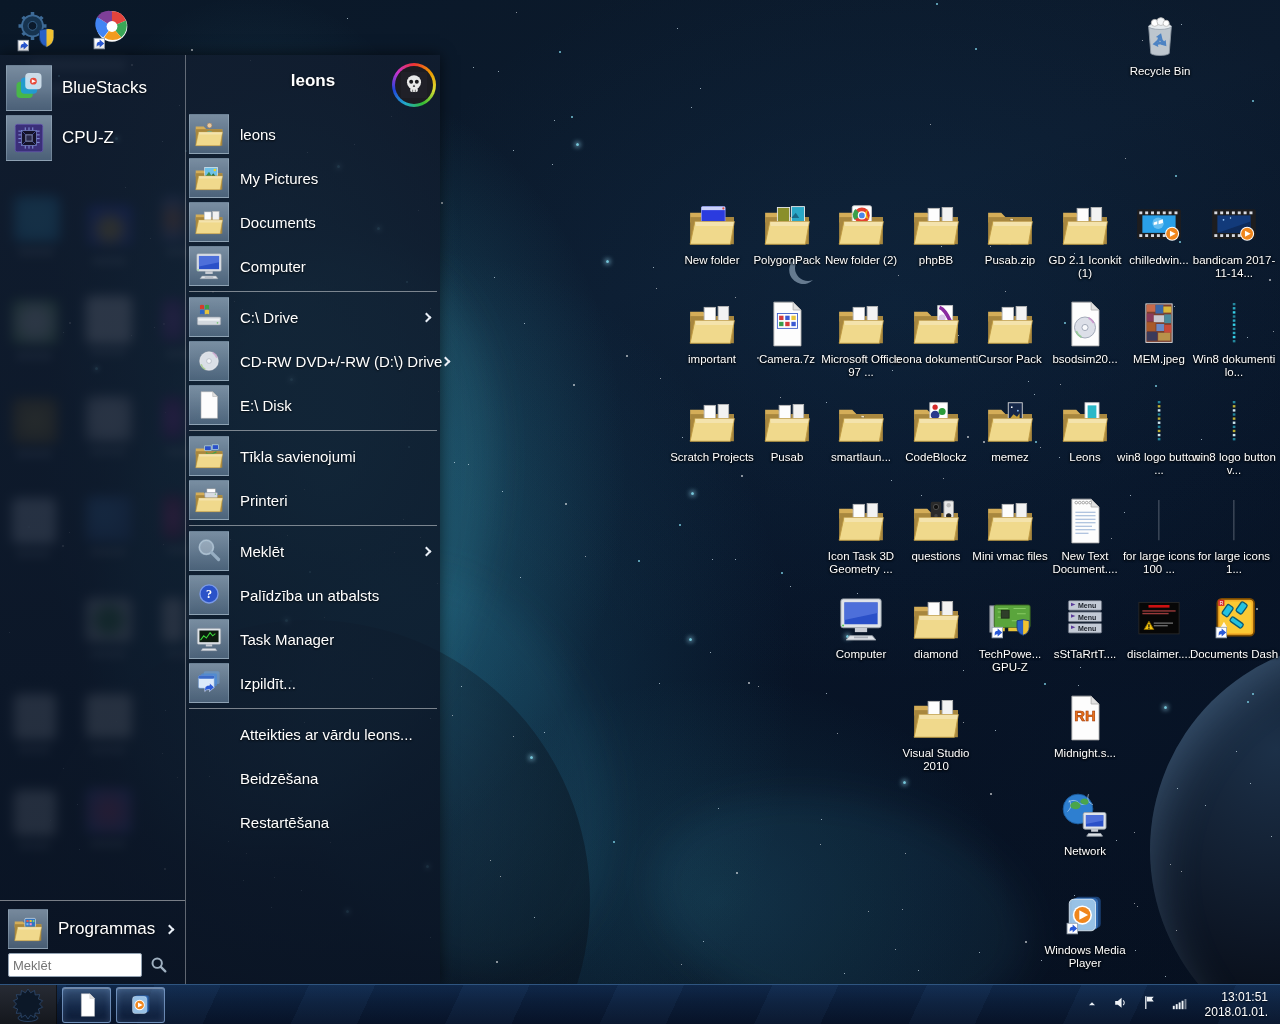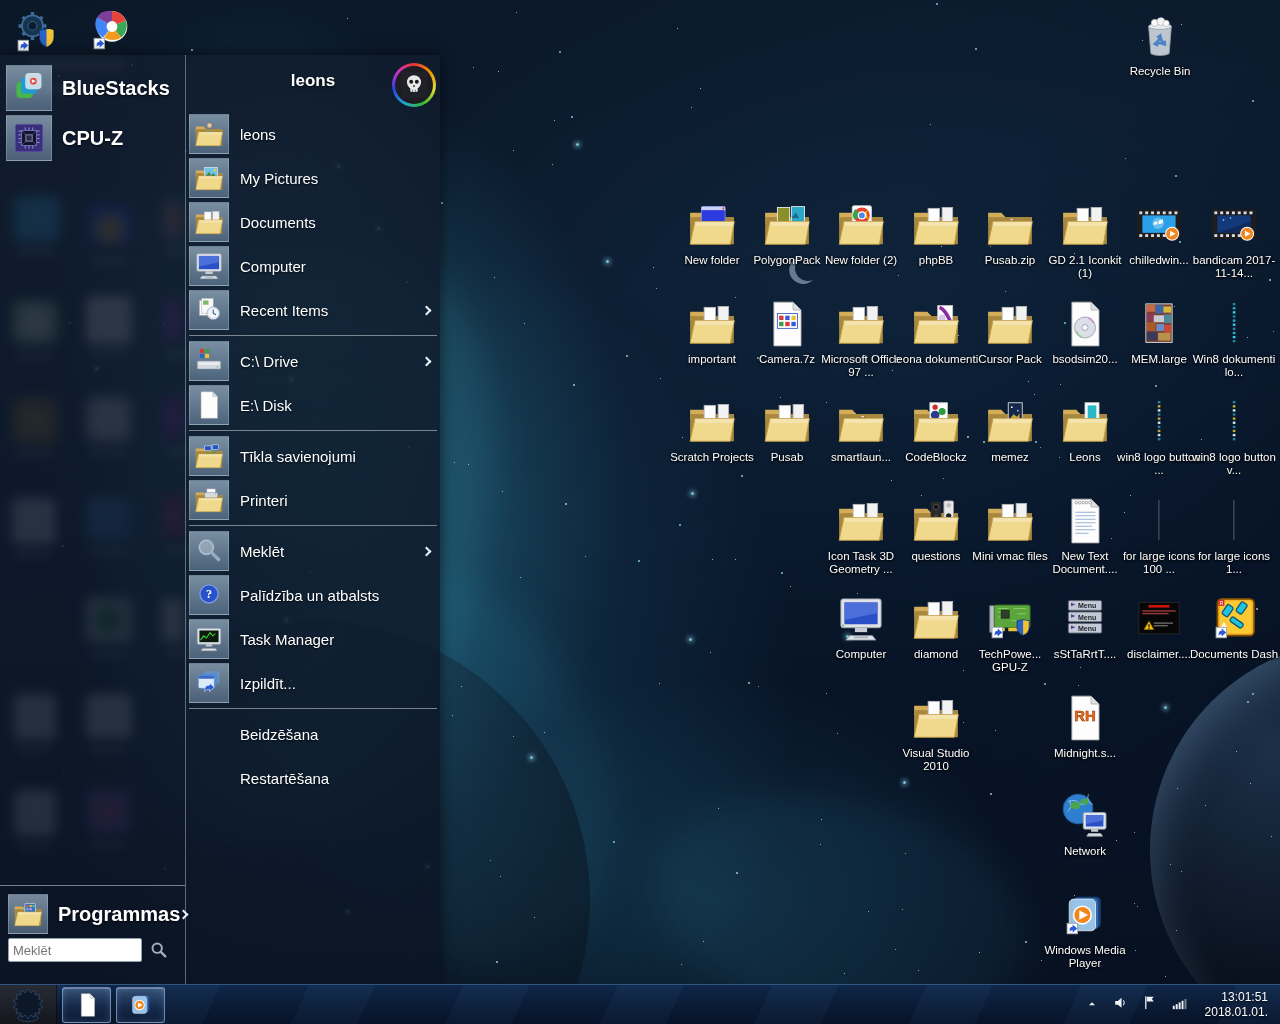--- a/index.html
+++ b/index.html
@@ -58,22 +58,22 @@
   .marrow{width:7px;height:7px;border-top:2px solid #e8eef6;border-right:2px solid #e8eef6;
     transform:rotate(45deg);flex:0 0 7px;margin-right:2px;}
   .msep{height:1px;background:rgba(255,255,255,.45);margin:3px 3px;}
   .fitem{height:44px;display:flex;align-items:center;padding-left:54px;font-size:15px;cursor:pointer;
     text-shadow:0 1px 2px rgba(0,0,0,.8);}
   .pinned{position:absolute;left:0;top:8px;right:0;}
   .pitem{height:50px;display:flex;align-items:center;padding:0 4px 0 6px;cursor:pointer;}
   .pico{width:46px;height:46px;flex:0 0 46px;padding:2px;
     background:linear-gradient(rgba(190,214,235,.60),rgba(148,180,210,.45));
     border:1px solid rgba(225,240,252,.22);}
-  .plabel{margin-left:10px;font-size:20px;text-shadow:0 1px 2px rgba(0,0,0,.8);font-weight:bold;}
-  .menu-left-bottom{position:absolute;left:0;right:0;bottom:0;height:99px;
+  .plabel{margin-left:10px;font-size:17px;text-shadow:0 1px 2px rgba(0,0,0,.8);}
+  .menu-left-bottom{position:absolute;left:0;right:0;bottom:0;height:84px;
     border-top:1px solid rgba(255,255,255,.45);padding:4px 0 0 0;}
   .prog{height:48px;display:flex;align-items:center;padding:0 10px 0 8px;cursor:pointer;}
   .searchrow{display:flex;align-items:center;padding:0 8px;}
   .searchbox{width:134px;height:24px;border:1px solid #93a2b2;border-radius:2px;background:#fff;
     font-family:"Liberation Sans",sans-serif;font-size:13px;color:#333;padding:0 4px;outline:none;}
   .mag{margin-left:8px;width:18px;height:18px;cursor:pointer;}
   
   #taskbar{position:absolute;left:0;top:984px;width:1280px;height:40px;z-index:20;
     background:repeating-linear-gradient(115deg,rgba(50,90,140,.10) 0 60px,rgba(10,25,50,.12) 60px 140px),
     linear-gradient(180deg,#10294c 0%,#0b1d38 45%,#071226 100%);
@@ -599,21 +599,21 @@
             <rect x="37" y="12" width="9" height="7" fill="#d8b83a"></rect>
             <rect x="18" y="20" width="8" height="9" fill="#8a3a5a"></rect>
             <rect x="26" y="22" width="12" height="8" fill="#c8c8d0"></rect>
             <rect x="38" y="21" width="8" height="10" fill="#4a8a9c"></rect>
             <rect x="18" y="30" width="10" height="10" fill="#a85a2a"></rect>
             <rect x="29" y="32" width="9" height="8" fill="#6a8ac8"></rect>
             <rect x="38" y="33" width="8" height="9" fill="#c84a3a"></rect>
             <rect x="18" y="41" width="12" height="10" fill="#3a3a5a"></rect>
             <rect x="31" y="42" width="14" height="9" fill="#b8924a"></rect>
           </svg></div>
-    <div class="lbl">MEM.large</div>
+    <div class="lbl">MEM.jpeg</div>
       </div>
       <div class="dicon" style="left:1189px;top:296px">
     <div class="ic"><svg viewBox="0 0 64 64" width="100%" height="100%">
             <rect x="30.6" y="8" width="3" height="2.7" fill="#35d0e8" opacity="0.6"></rect>
             <rect x="30.6" y="12.7" width="3" height="2.7" fill="#35d0e8" opacity="0.8"></rect>
             <rect x="30.6" y="17.4" width="3" height="2.7" fill="#35d0e8" opacity="1"></rect>
             <rect x="30.6" y="22.1" width="3" height="2.7" fill="#35d0e8" opacity="0.6"></rect>
             <rect x="30.6" y="26.8" width="3" height="2.7" fill="#35d0e8" opacity="0.8"></rect>
             <rect x="30.6" y="31.5" width="3" height="2.7" fill="#35d0e8" opacity="1"></rect>
             <rect x="30.6" y="36.2" width="3" height="2.7" fill="#35d0e8" opacity="0.6"></rect>
@@ -1092,50 +1092,49 @@
                 <rect x="9" y="9" width="46" height="33" rx="2.5" fill="#dfe3e8" stroke="#9aa2ac"></rect>
                 <rect x="13" y="13" width="38" height="25" fill="#2a50c8"></rect>
                 <path d="M13 13h38v12l-38 8z" fill="#5a7ae0" opacity=".75"></path>
                 <circle cx="11.5" cy="39.5" r="1.2" fill="#5c5"></circle>
                 <rect x="25" y="42" width="14" height="5" fill="#c8ccd4"></rect>
                 <path d="M19 51h26l4 5H15z" fill="#dfe3e8" stroke="#9aa2ac"></path>
                 <rect x="24" y="52" width="16" height="2" fill="#aab0ba"></rect>
               </svg></span>
       <span class="mlabel">Computer</span>
       </div>
-          <div class="mitem">
-      <span class="mico"><svg viewBox="0 0 64 64" width="100%" height="100%">
-                <rect x="14" y="14" width="22" height="28" fill="#fff" stroke="#aaa"></rect>
-                <rect x="18" y="10" width="22" height="28" fill="#f8f8f8" stroke="#aaa"></rect>
-                <rect x="21" y="14" width="10" height="8" fill="#7ab86a"></rect>
-                <circle cx="40" cy="38" r="12" fill="#dfe6ee" stroke="#8a96a6"></circle>
-                <circle cx="40" cy="38" r="9" fill="#f4f7fa"></circle>
-                <path d="M40 31v7l5 3" stroke="#2a5a9c" stroke-width="2" fill="none"></path>
-              </svg></span>
-      <span class="mlabel">Recent Items</span>
-      <span class="marrow"></span>
-          </div>
           <div class="msep"></div>
           <div class="mitem">
       <span class="mico"><svg viewBox="0 0 64 64" width="100%" height="100%">
                 <g transform="translate(15,6) scale(0.95)">
                   <path d="M0 4Q4 2 8 4v8Q4 10 0 12z" fill="#d43a2a"></path>
                   <path d="M10 4q4-2 8 0v8q-4-2-8 0z" fill="#3aa04a"></path>
                   <path d="M0 14q4-2 8 0v8q-4-2-8 0z" fill="#2a66c8"></path>
                   <path d="M10 14q4-2 8 0v8q-4-2-8 0z" fill="#e8c43a"></path>
                 </g>
                 <rect x="10" y="32" width="44" height="15" rx="2.5" fill="#d3d8de" stroke="#939aa6"></rect>
                 <rect x="12" y="35" width="40" height="4" fill="#eef1f4"></rect>
                 <circle cx="48" cy="43" r="1.6" fill="#7ac47a"></circle>
               </svg></span>
       <span class="mlabel">C:\ Drive</span>
       <span class="marrow"></span>
           </div>
           <div class="mitem">
       <span class="mico"><svg viewBox="0 0 64 64" width="100%" height="100%">
+                <circle cx="32" cy="32" r="18" fill="#dadfe6" stroke="#9aa4b0"></circle>
+                <circle cx="32" cy="32" r="17" fill="none" stroke="#fff" opacity=".6"></circle>
+                <path d="M17 38a18 18 0 0 0 8 10" stroke="#9ac87a" stroke-width="3" fill="none" opacity=".7"></path>
+                <path d="M47 26a18 18 0 0 0-8-10" stroke="#c89ac8" stroke-width="3" fill="none" opacity=".7"></path>
+                <circle cx="32" cy="32" r="4.5" fill="#f4f6f9" stroke="#9aa4b0"></circle>
+              </svg></span>
+      <span class="mlabel">CD-RW DVD+/-RW (D:\) Drive</span>
+      <span class="marrow"></span>
+          </div>
+          <div class="mitem">
+      <span class="mico"><svg viewBox="0 0 64 64" width="100%" height="100%">
                 <path d="M17 7h22l9 9v41H17z" fill="#fdfdfd" stroke="#b0b0b0"></path>
                 <path d="M39 7l9 9h-9z" fill="#e0e0e0" stroke="#b0b0b0"></path>
               </svg></span>
       <span class="mlabel">E:\ Disk</span>
       </div>
           <div class="msep"></div>
           <div class="mitem">
       <span class="mico"><svg viewBox="0 0 64 64" width="100%" height="100%">
                 <path d="M7 18h15l5 5h30v6H7z" fill="#d4ad58"></path>
                 <rect x="7" y="23" width="50" height="31" fill="#a8873e"></rect>
@@ -1191,20 +1190,21 @@
       <span class="mico"><svg viewBox="0 0 64 64" width="100%" height="100%">
                 <rect x="22" y="10" width="30" height="24" rx="3" fill="#6aa2e0" opacity=".5"></rect>
                 <rect x="17" y="14" width="30" height="24" rx="3" fill="#4a8ad8" opacity=".75"></rect>
                 <rect x="12" y="18" width="30" height="24" rx="3" fill="#dceafa" stroke="#5a8ac8"></rect>
                 <rect x="12" y="18" width="30" height="6" rx="3" fill="#3a6ac8"></rect>
                 <path d="M24 44q0-8 9-8v-4l9 8-9 8v-4q-7 0-9 4z" fill="#2a5ad8" stroke="#fff" stroke-width="1"></path>
               </svg></span>
       <span class="mlabel">Izpildīt...</span>
       </div>
           <div class="msep"></div>
+          <div class="fitem">Atteikties ar vārdu leons...</div>
           <div class="fitem">Beidzēšana</div>
           <div class="fitem">Restartēšana</div>
         </div>
     </div>
   </div>
 
   <div id="taskbar">
     <div class="startbtn" id="startbtn">
         <svg viewBox="0 0 56 40" width="56" height="40">
      <ellipse cx="28" cy="33" rx="10" ry="3.5" fill="#0c1828" stroke="#2e4a70" stroke-width=".8"></ellipse>

